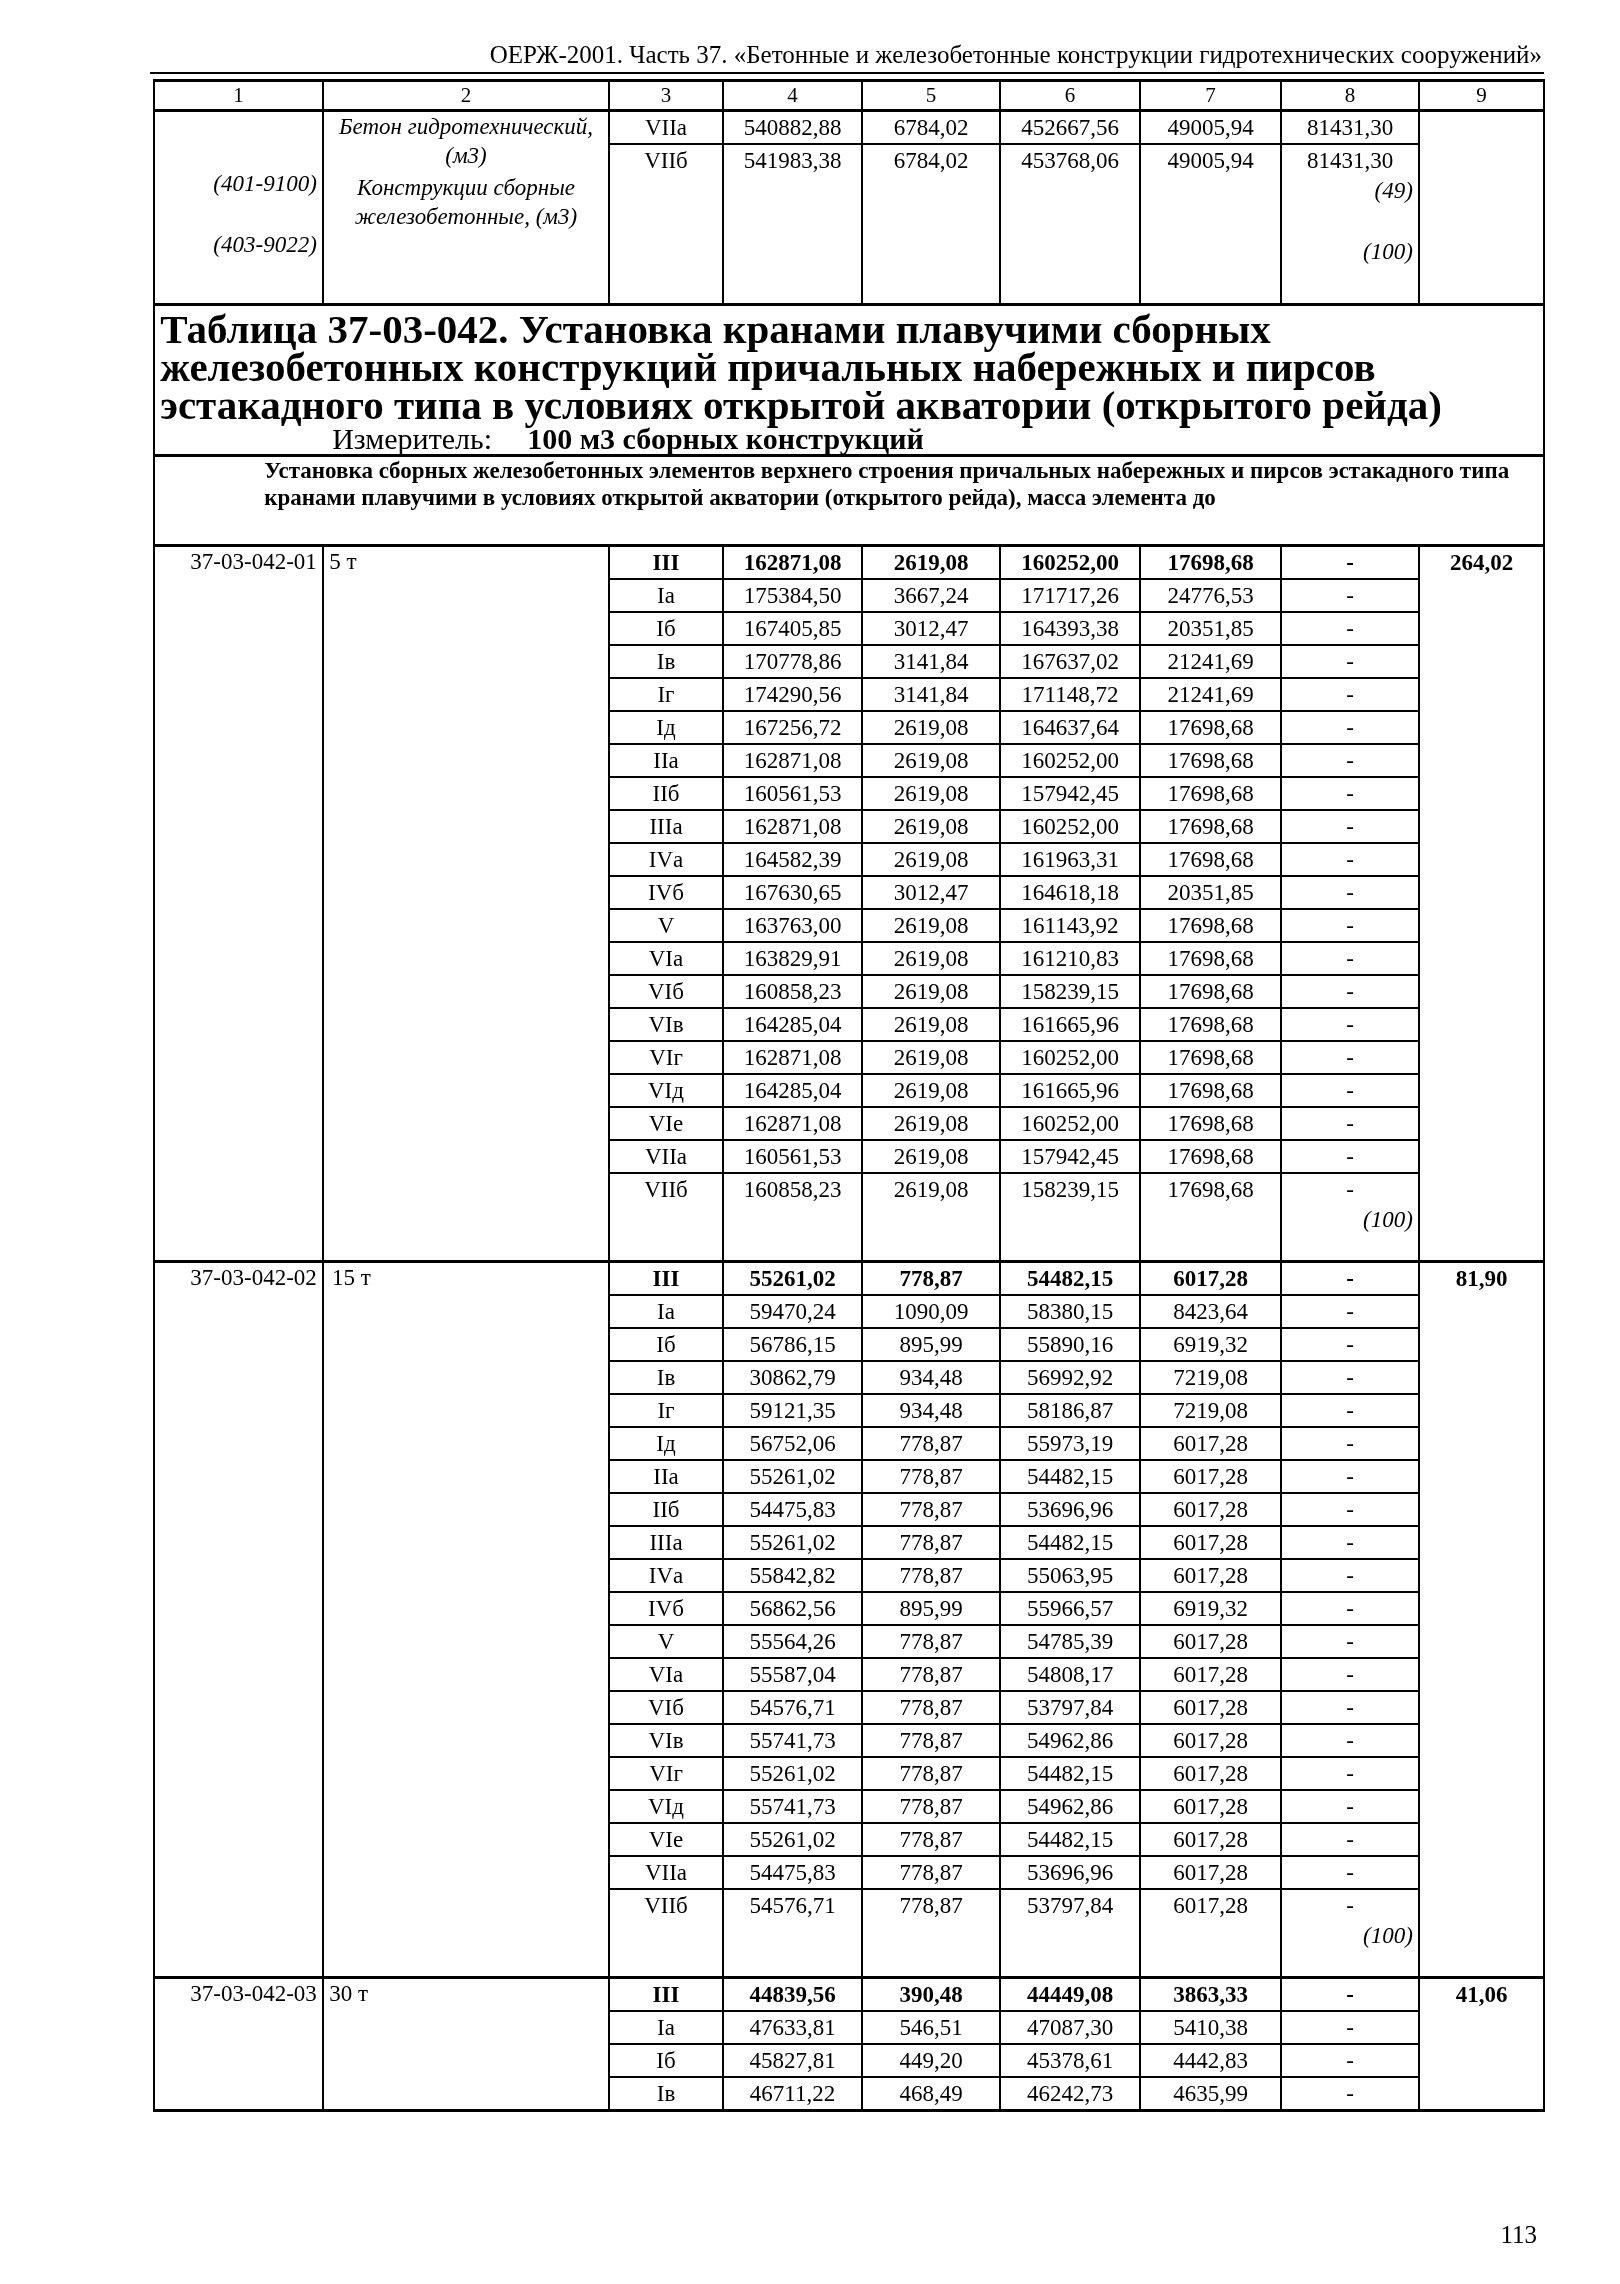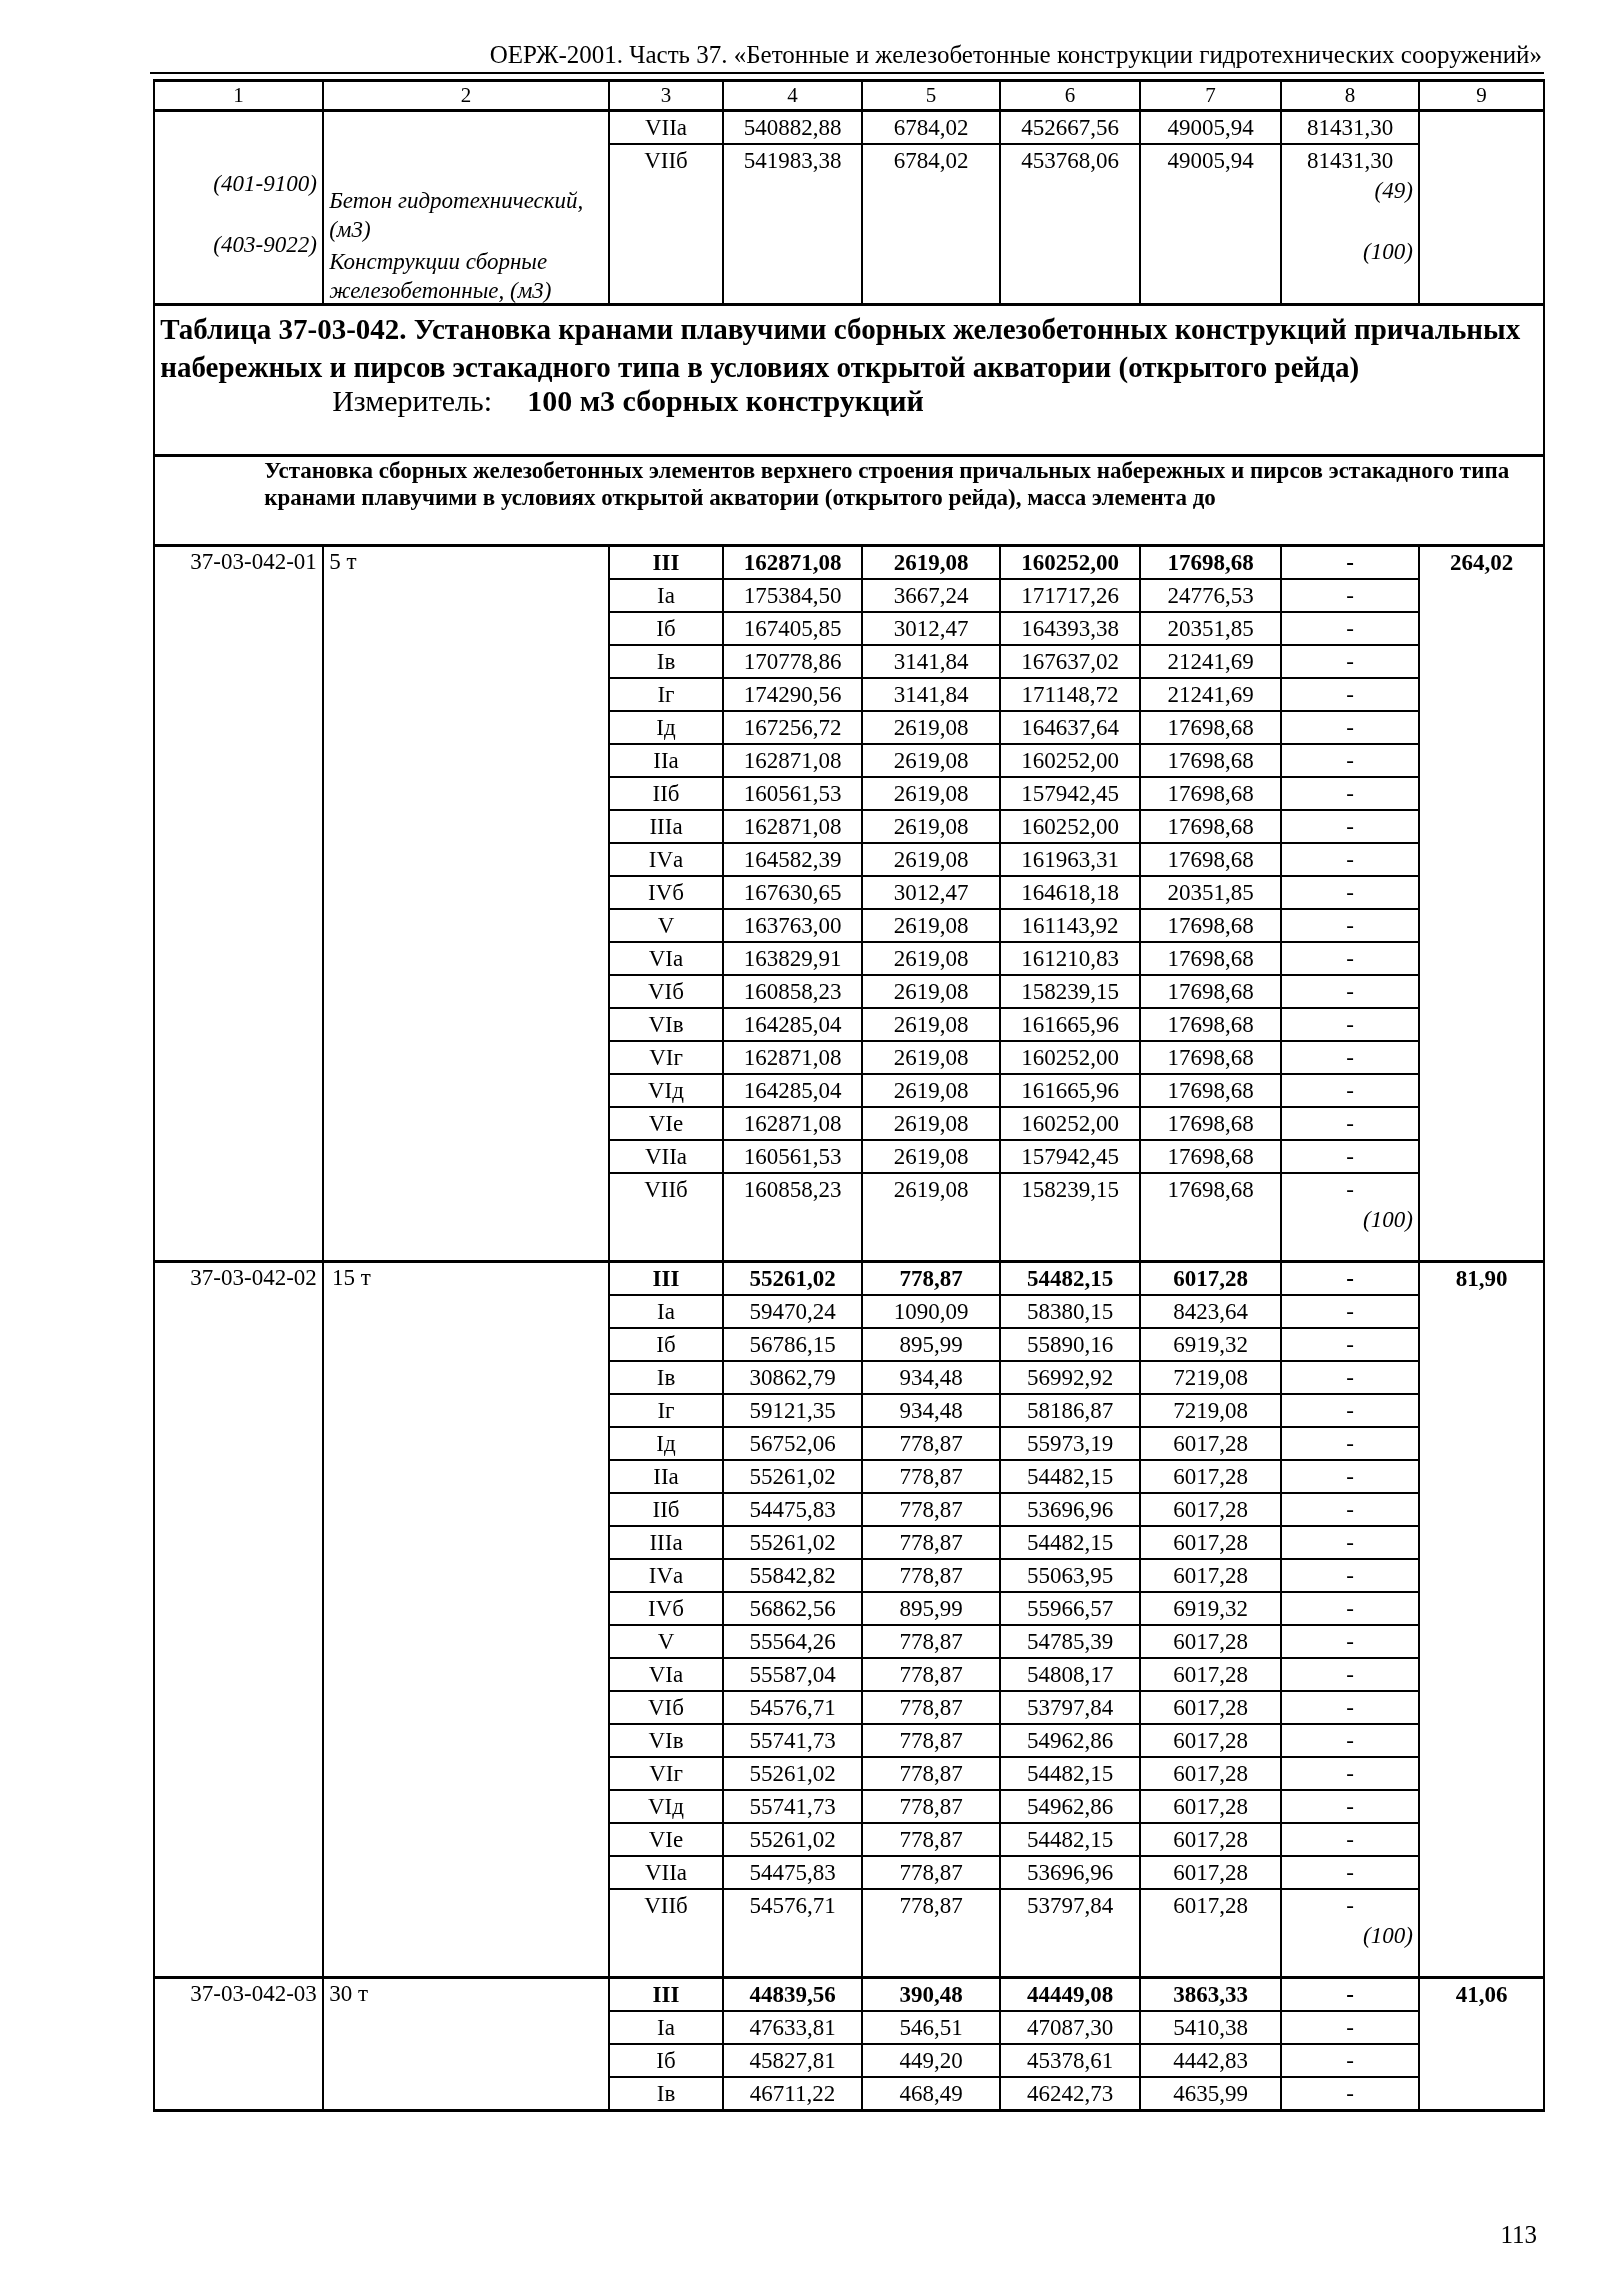--- a/index.html
+++ b/index.html
@@ -25,21 +25,21 @@
   td.num, td.reg, td.dash { text-align: center; }
   tr.r td.reg, tr.r td.num, tr.r td.dash { border-bottom: 2px solid #000; height: 31px; line-height: 31px; }
   tr.r td.last { border-bottom: none; }
   tr.bold td.num, tr.bold td.reg, tr.bold td.dash, td.cost.bold { font-weight: bold; }
   td.res-val { font-style: italic; text-align: right; }
   td.cost { text-align: center; vertical-align: top; line-height: 31px; }
 
   tr.block-top td { border-top: 3.3px solid #000; margin-top: 9px; }
   tr.sec td { border: 2px solid #000; border-top: 3.3px solid #000; border-bottom: 3.3px solid #000;
          white-space: normal; padding: 0 5.2px; }
-  .title { font-weight: bold; font-size: 29px; line-height: 38px; margin-top: 3.9px; }
+  .title { font-weight: bold; font-size: 41px; line-height: 38px; margin-top: 3.9px; }
   .meter { margin-left: 172px; font-size: 30px; line-height: 30px; }
   .meter .lbl { display: inline-block; width: 195px; }
   .meter .val { font-weight: bold; }
   .desc { margin-left: 104px; font-weight: bold; font-size: 23px; line-height: 27px; padding-top: 0; }
 </style>
 </head>
 <body>
 
 <div class="running-header">ОЕРЖ-2001. Часть 37. «Бетонные и железобетонные конструкции гидротехнических сооружений»</div>
 <div class="header-rule"></div>
@@ -66,21 +66,21 @@
       <td>6</td>
       <td>7</td>
       <td>8</td>
       <td>9</td>
     </tr>
   <tr class="r">
         <td class="code" rowspan="4" style="padding-top: 57px;">
           <div class="" style="font-style: italic; height: 61px;">(401-9100)</div>
           <div class="" style="font-style: italic; height: 52px;">(403-9022)</div>
         </td>
-        <td class="name" rowspan="4" style="padding-top: 74px;">
+        <td class="name" rowspan="4" style=" text-align: center;">
           <div style="font-style: italic; height: 61px; white-space: normal;">Бетон гидротехнический, (м3)</div>
           <div style="font-style: italic; height: 52px; white-space: normal;">Конструкции сборные железобетонные, (м3)</div>
         </td>
         <td class="reg">VIIа</td>
         <td class="num">540882,88</td>
         <td class="num">6784,02</td>
         <td class="num">452667,56</td>
         <td class="num">49005,94</td>
         <td class="num">81431,30</td>
         <td class="cost" rowspan="4"></td>

